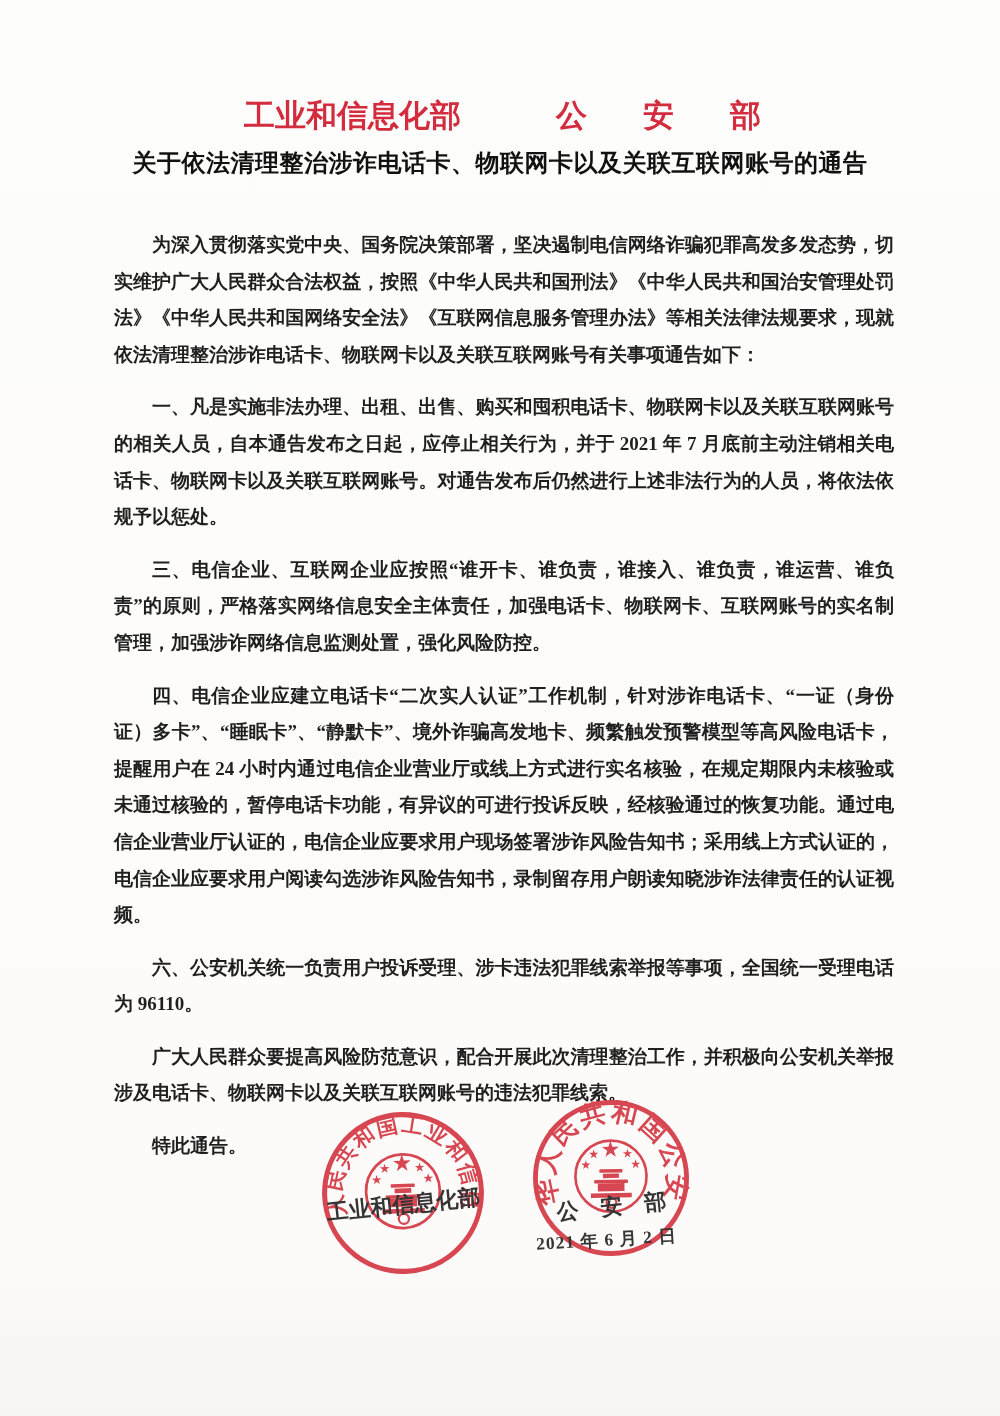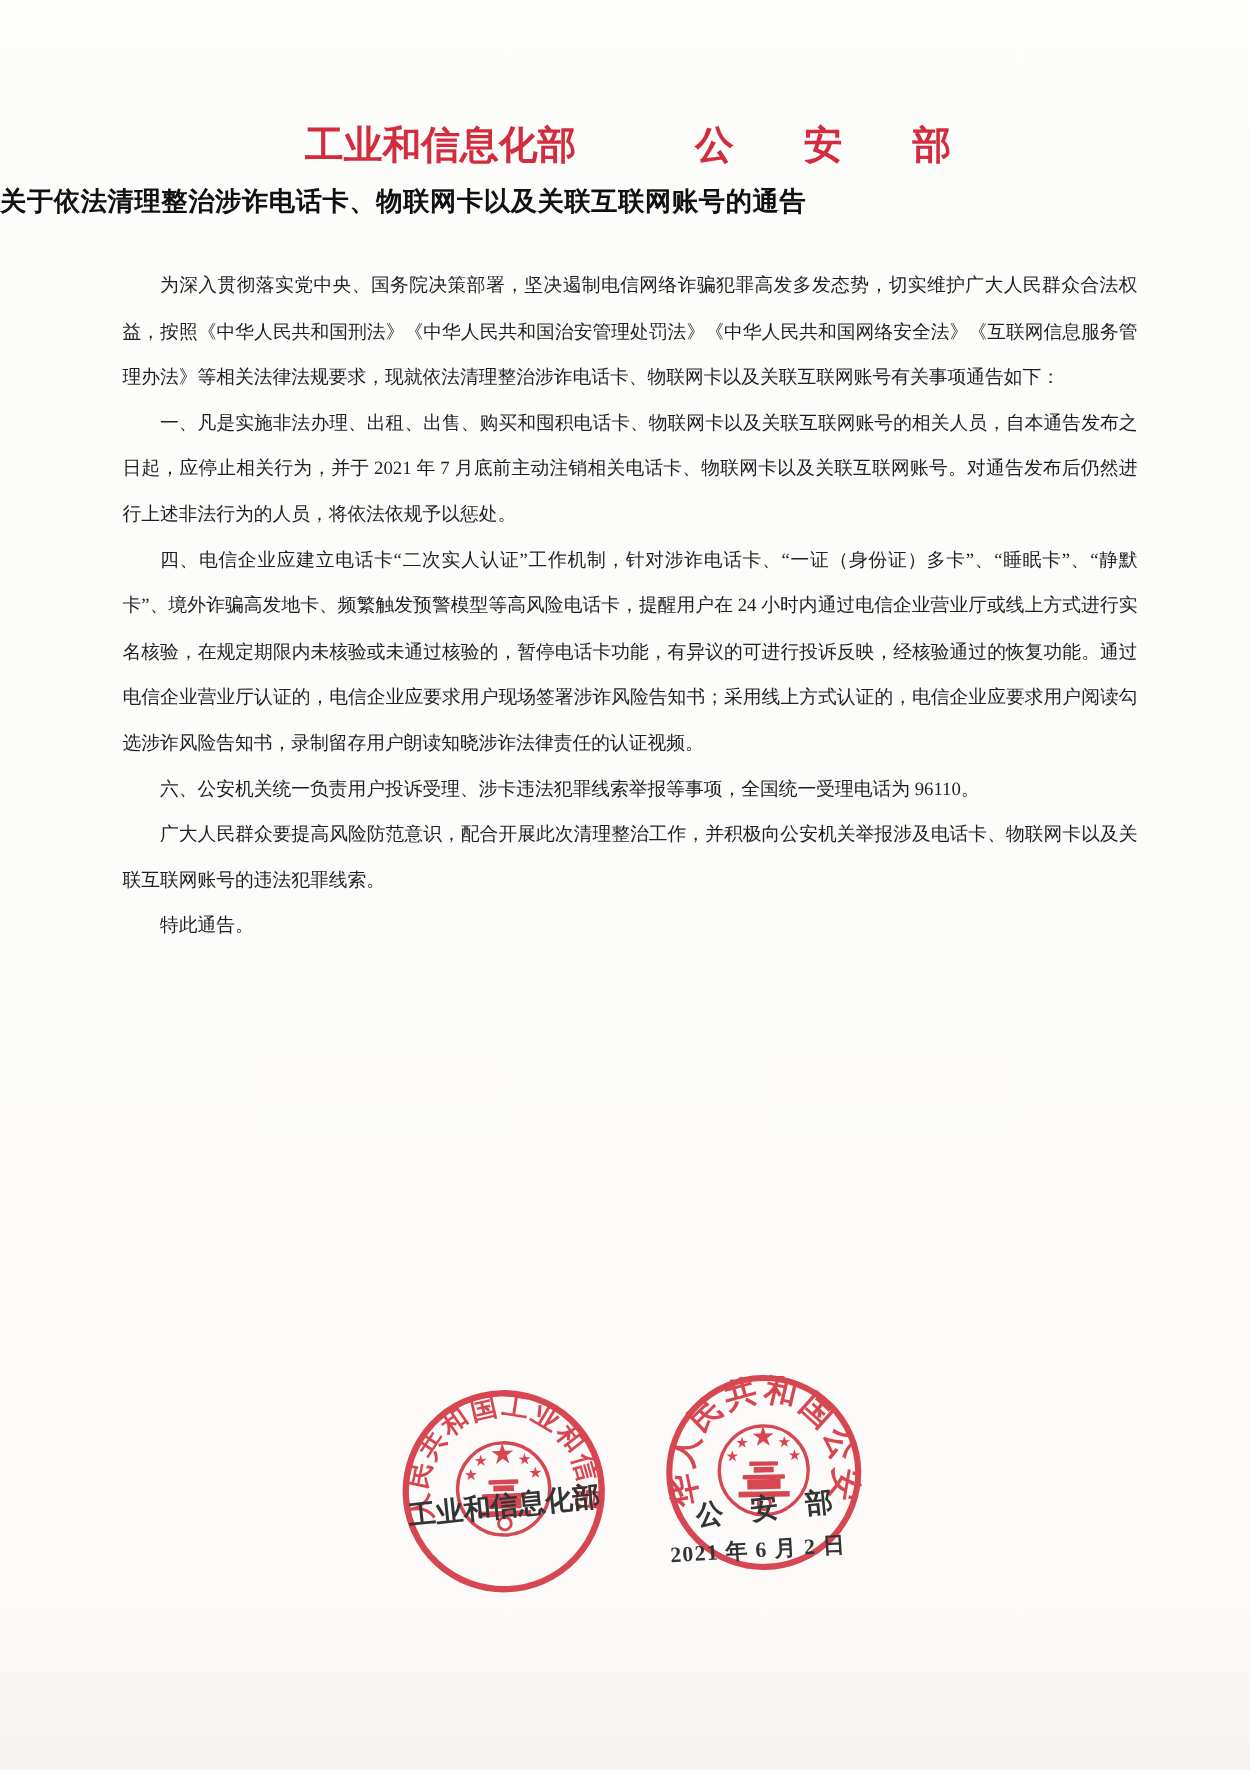--- a/index.html
+++ b/index.html
@@ -16,35 +16,36 @@
   .ministry{
     position:absolute;top:96px;
     font-size:31px;font-weight:bold;line-height:40px;
     white-space:nowrap;
   }
   .ministry-1{left:244px;letter-spacing:0px;}
   .ministry-2{left:556px;letter-spacing:56px;}
   
   .doc-title{
     position:absolute;top:147px;left:0;width:1000px;
-    margin:0;
-    font-size:21px;font-weight:bold;letter-spacing:0.5px;
+    margin:0;text-align:center;
+    font-size:24px;font-weight:bold;letter-spacing:0.5px;
     color:#111;
   }
   
   .body-text{
     position:absolute;top:211px;left:98px;width:812px;
   }
   .body-text p{
-    margin:0;
-    font-size:15px;
+    margin:16px;
+    font-size:19px;
     line-height:36.6px;
     text-align:justify;
     text-indent:2em;
     color:#1f1f1f;
+    font-weight:bold;
   }
   
   .seal{position:absolute;opacity:.93;}
   .seal svg{display:block;width:100%;height:100%;}
   .seal-left{left:320px;top:1110px;width:166px;height:166px;transform:rotate(-2deg);}
   .seal-right{left:531px;top:1098px;width:160px;height:160px;transform:rotate(-1deg);}
   .seal-overlay{
     position:absolute;left:0;width:100%;
     text-align:center;white-space:nowrap;
     font-weight:bold;color:#262626;
@@ -66,20 +67,21 @@
 <div class="page">
 
   <div class="ministry ministry-1" style="color:#d32c3e">工业和信息化部</div>
   <div class="ministry ministry-2" style="color:#d32c3e">公安部</div>
 
   <h1 class="doc-title">关于依法清理整治涉诈电话卡、物联网卡以及关联互联网账号的通告</h1>
 
   <div class="body-text">
     <p>为深入贯彻落实党中央、国务院决策部署，坚决遏制电信网络诈骗犯罪高发多发态势，切实维护广大人民群众合法权益，按照《中华人民共和国刑法》《中华人民共和国治安管理处罚法》《中华人民共和国网络安全法》《互联网信息服务管理办法》等相关法律法规要求，现就依法清理整治涉诈电话卡、物联网卡以及关联互联网账号有关事项通告如下：</p>
     <p>一、凡是实施非法办理、出租、出售、购买和囤积电话卡、物联网卡以及关联互联网账号的相关人员，自本通告发布之日起，应停止相关行为，并于 2021 年 7 月底前主动注销相关电话卡、物联网卡以及关联互联网账号。对通告发布后仍然进行上述非法行为的人员，将依法依规予以惩处。</p>
+    <p>三、电信企业、互联网企业应按照“谁开卡、谁负责，谁接入、谁负责，谁运营、谁负责”的原则，严格落实网络信息安全主体责任，加强电话卡、物联网卡、互联网账号的实名制管理，加强涉诈网络信息监测处置，强化风险防控。</p>
     <p>四、电信企业应建立电话卡“二次实人认证”工作机制，针对涉诈电话卡、“一证（身份证）多卡”、“睡眠卡”、“静默卡”、境外诈骗高发地卡、频繁触发预警模型等高风险电话卡，提醒用户在 24 小时内通过电信企业营业厅或线上方式进行实名核验，在规定期限内未核验或未通过核验的，暂停电话卡功能，有异议的可进行投诉反映，经核验通过的恢复功能。通过电信企业营业厅认证的，电信企业应要求用户现场签署涉诈风险告知书；采用线上方式认证的，电信企业应要求用户阅读勾选涉诈风险告知书，录制留存用户朗读知晓涉诈法律责任的认证视频。</p>
     <p>六、公安机关统一负责用户投诉受理、涉卡违法犯罪线索举报等事项，全国统一受理电话为 96110。</p>
     <p>广大人民群众要提高风险防范意识，配合开展此次清理整治工作，并积极向公安机关举报涉及电话卡、物联网卡以及关联互联网账号的违法犯罪线索。</p>
     <p>特此通告。</p>
   </div>
 
   <div class="seal seal-left">
     <svg viewBox="0 0 180 180">
       <defs>
         <polygon id="star" points="0,-10 2.25,-3.09 9.51,-3.09 3.63,1.18 5.88,8.09 0,3.82 -5.88,8.09 -3.63,1.18 -9.51,-3.09 -2.25,-3.09"></polygon>

